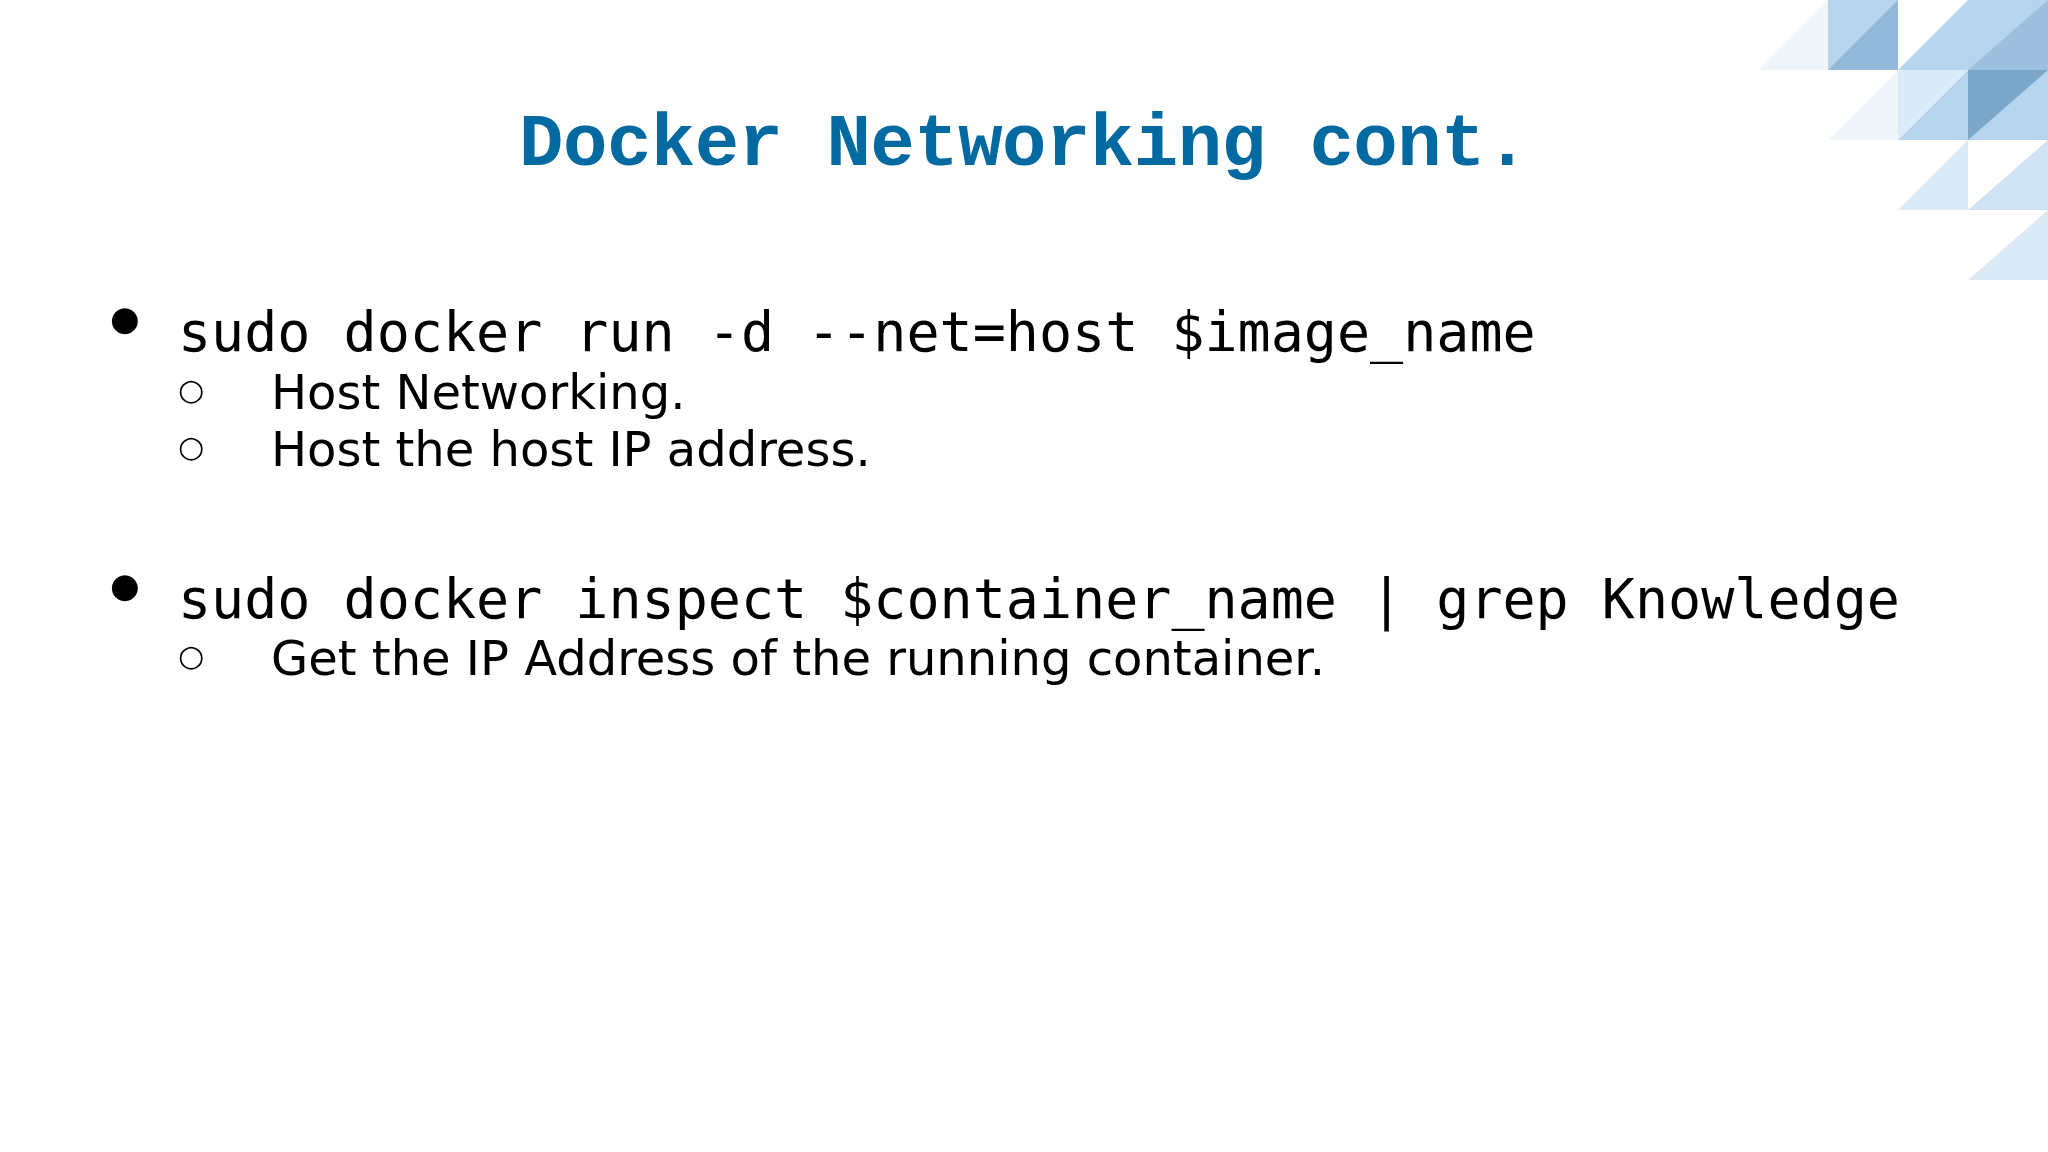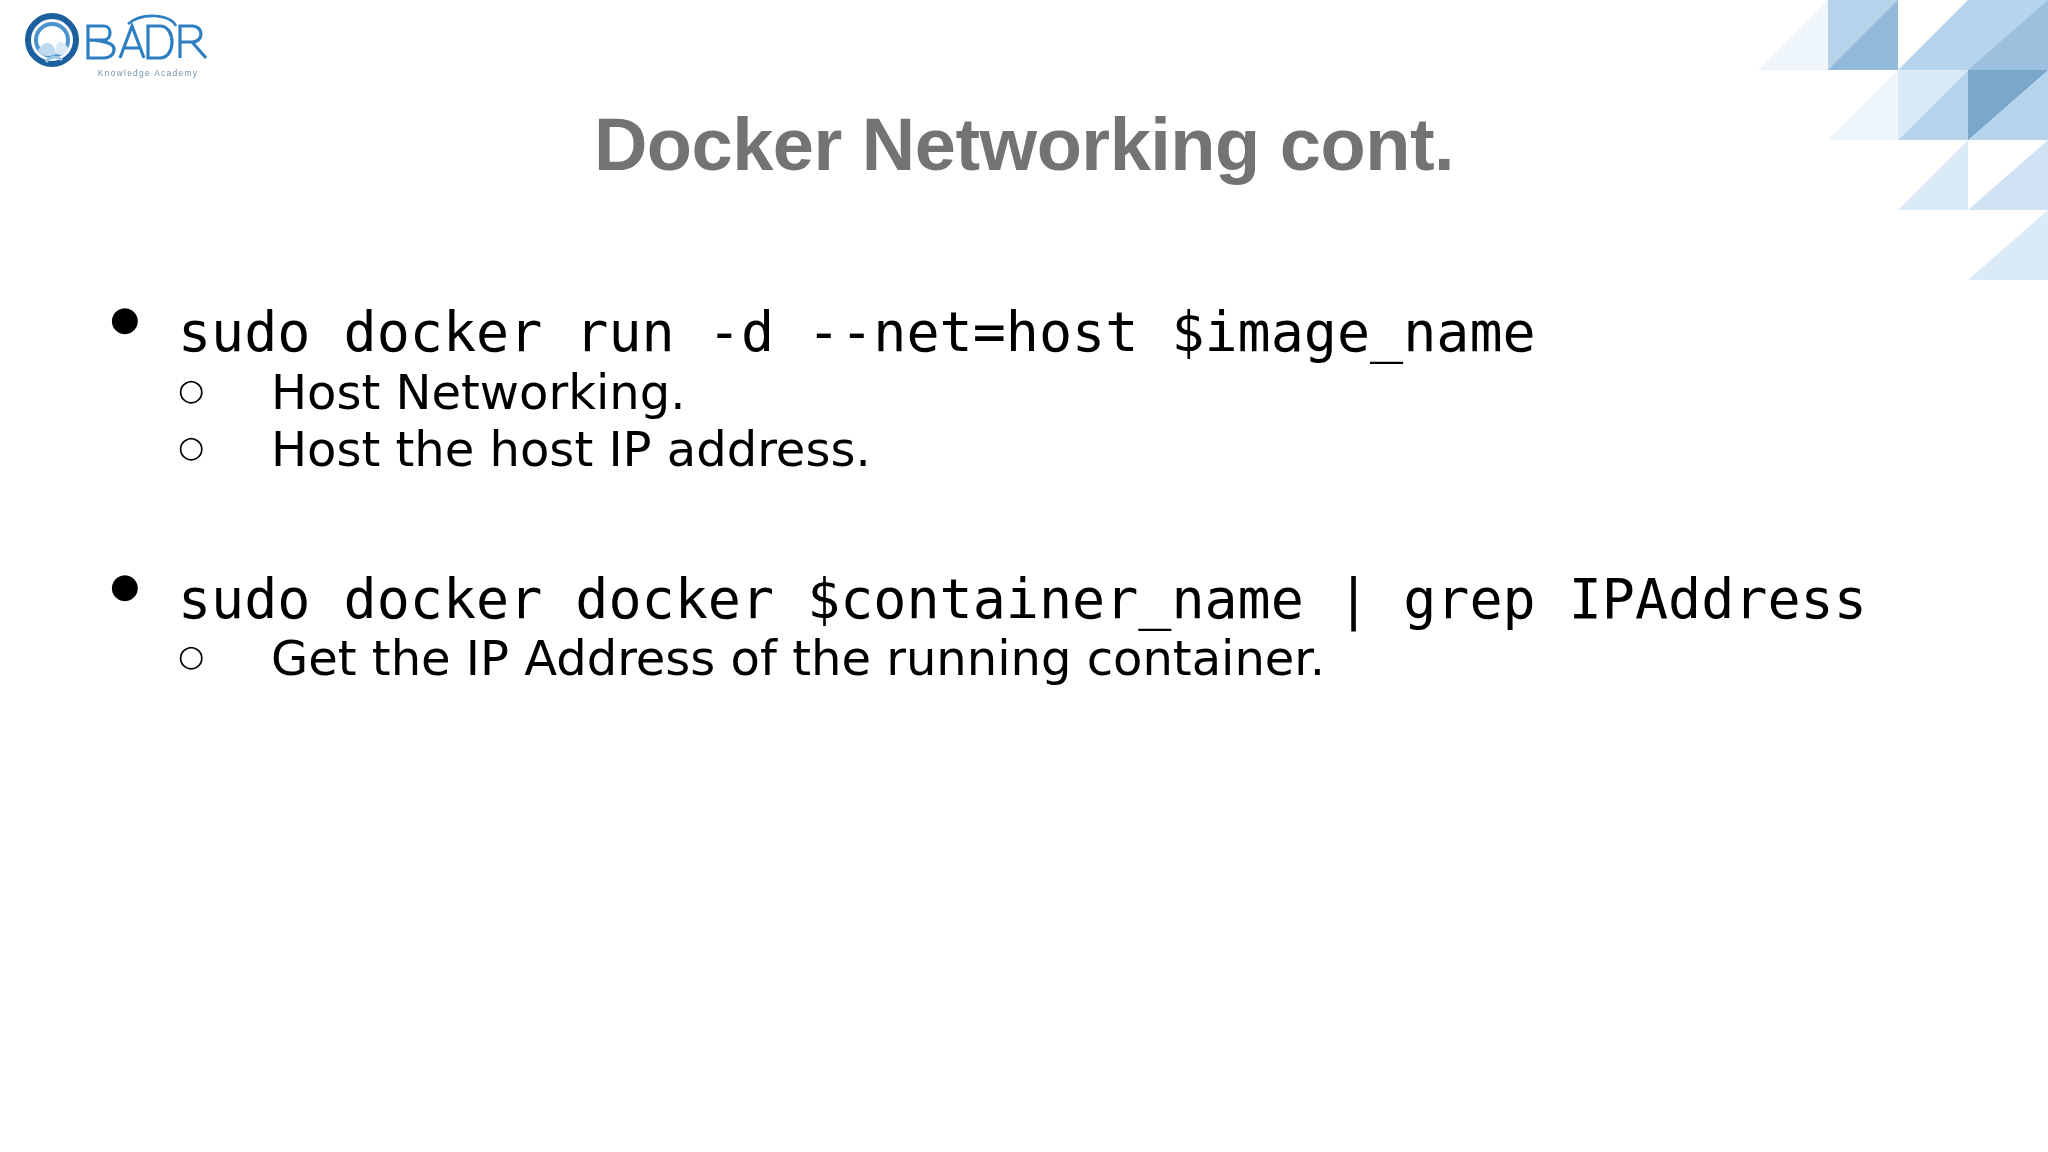--- a/index.html
+++ b/index.html
@@ -39,25 +39,25 @@
   }
   .logo svg { display: block; width: 100%; height: 100%; }
 
   
   .title {
     position: absolute;
     left: 0;
     top: 108px;
     width: 2048px;
     text-align: center;
-    font-family: Liberation Sans, sans-serif;
+    font-family: Liberation Mono, monospace;
     font-weight: bold;
     font-size: 74px;
     letter-spacing: -0.5px;
-    color: #737373;
+    color: #0369a1;
     line-height: 1.0;
   }
 
   
   .content {
     position: absolute;
     left: 110px;
     top: 290px;
     width: 1870px;
   }
@@ -129,39 +129,20 @@
       <rect x="230" y="70" width="80" height="70" fill="#7ba7cb"></rect>
       <polygon points="230,140 310,140 310,70" fill="#b6d4ec"></polygon>
 
       <polygon points="160,210 230,210 230,140" fill="#dbeaf7"></polygon>
       <polygon points="230,210 310,210 310,140" fill="#cfe3f4"></polygon>
 
       <polygon points="230,280 310,280 310,210" fill="#dbeaf7"></polygon>
     </svg>
   </div>
 
-  <div class="logo">
-    <svg viewBox="0 0 185 76" xmlns="http://www.w3.org/2000/svg">
-      <g>
-        <circle cx="28" cy="30" r="24" fill="none" stroke="#1b5f9e" stroke-width="6"></circle>
-        <circle cx="28" cy="30" r="16" fill="none" stroke="#4a93cd" stroke-width="4"></circle>
-        <path d="M14 40 C20 30, 30 30, 32 44 C24 48, 16 46, 14 40 Z" fill="#bcd9ef"></path>
-        <path d="M44 38 C38 28, 30 30, 32 44 C38 46, 43 44, 44 38 Z" fill="#d8eaf7"></path>
-        <path d="M22 52 C26 46, 34 46, 38 50" fill="none" stroke="#9fc8e6" stroke-width="3"></path>
-      </g>
-      <g fill="none" stroke="#2e7fc1" stroke-width="3.2">
-        <path d="M64 48 L64 16 L80 16 C88 16 88 30 80 30 L64 30 C64 30 90 30 90 39 C90 48 80 48 80 48 Z"></path>
-        <path d="M96 48 L108 16 L120 48 M101 38 L115 38"></path>
-        <path d="M124 48 L124 16 L136 16 C152 16 152 48 136 48 Z"></path>
-        <path d="M156 48 L156 16 L168 16 C180 16 180 32 168 32 L156 32 M168 32 L182 48"></path>
-        <path d="M104 14 C118 2 146 4 152 16" stroke-width="2.6"></path>
-      </g>
-      <text x="124" y="66" text-anchor="middle" font-family="'Liberation Sans', sans-serif" font-size="8.4" letter-spacing="1.3" fill="#6d8fab">Knowledge Academy</text>
-    </svg>
-  </div>
 
   <div class="title">Docker Networking cont.</div>
 
   <div class="content">
 
     <div class="bullet-group">
       <div class="l1">
         <span class="marker">●</span>
         <span class="l1-text">sudo docker run -d --net=host $image_name</span>
       </div>
@@ -173,21 +154,21 @@
         <span class="marker">○</span>
         <span class="l2-text">Host the host IP address.</span>
       </div>
     </div>
 
     <div class="gap"></div>
 
     <div class="bullet-group">
       <div class="l1">
         <span class="marker">●</span>
-        <span class="l1-text">sudo docker docker $container_name | grep IPAddress</span>
+        <span class="l1-text">sudo docker inspect $container_name | grep Knowledge</span>
       </div>
       <div class="l2">
         <span class="marker">○</span>
         <span class="l2-text">Get the IP Address of the running container.</span>
       </div>
     </div>
 
   </div>
 </div>
 

